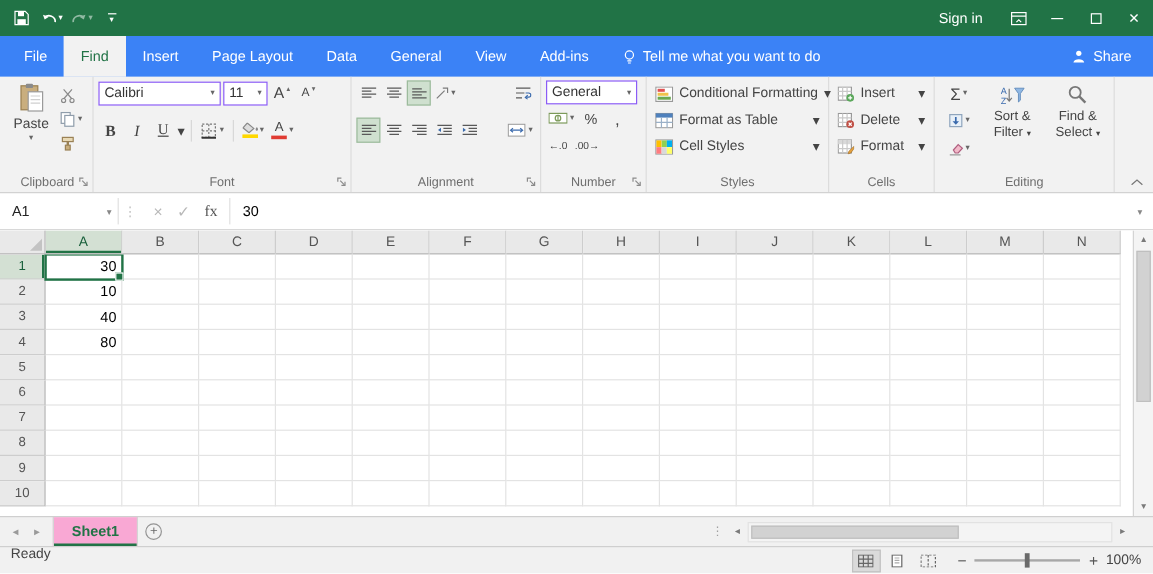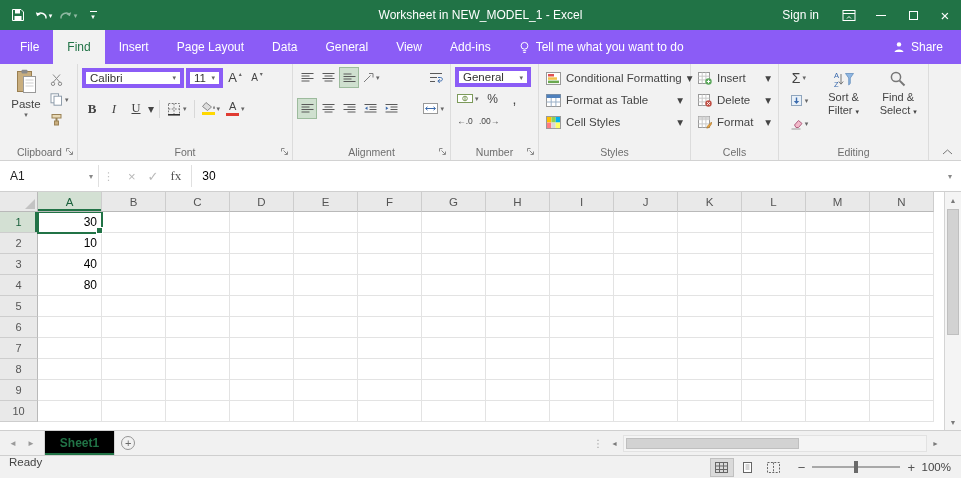--- a/index.html
+++ b/index.html
@@ -18,36 +18,36 @@
   .custombtn .bar{width:7px;height:1px;background:#fff;margin-bottom:1px}
   .win-title{position:absolute;left:0;right:0;text-align:center;font-size:12px;pointer-events:none}
   .tb-right{margin-left:auto;display:flex;align-items:center;height:100%;z-index:2}
   .signin{font-size:12px;padding:0 14px;cursor:default}
   .ctl{width:32px;height:100%;display:flex;align-items:center;justify-content:center;cursor:default}
   .minbar{display:block;width:10px;height:1px;background:#fff}
   .maxbox{display:block;width:9px;height:9px;border:1px solid #fff}
   .closex{font-size:15px;line-height:1}
 
   
-  .tabbar{height:34px;background:#8b5cf6;display:flex;align-items:stretch;padding-left:6px;flex:0 0 auto}
+  .tabbar{height:34px;background:#3b82f6;display:flex;align-items:stretch;padding-left:6px;flex:0 0 auto}
   .tabstrip{display:flex;align-items:stretch}
   .rtab{color:#fff;font-size:12px;padding:0 14px;display:flex;align-items:center;cursor:default;white-space:nowrap}
   .rtab.active{background:#f2f2f2;color:#217346}
   .tellme{color:#fff;display:flex;gap:6px;align-items:center;font-size:12px;padding:0 14px;white-space:nowrap}
   .share{margin-left:auto;color:#fff;display:flex;gap:6px;align-items:center;padding:0 18px;font-size:12px}
 
   
   .ribbon{height:97px;background:#f2f2f2;border-bottom:1px solid #d2d2d2;display:flex;align-items:stretch;padding-left:2px;position:relative;flex:0 0 auto}
   .rgroup{position:relative;border-right:1px solid #dcdcdc;padding:3px 4px 17px 4px;flex:0 0 auto}
   .glabel{position:absolute;bottom:2px;left:0;right:0;text-align:center;font-size:10.5px;color:#6e6e6e;white-space:nowrap}
   .launcher{position:absolute;right:2px;bottom:3px;width:11px;height:11px;display:flex;align-items:center;justify-content:center;cursor:default}
   .sbtn{height:21px;min-width:20px;display:inline-flex;align-items:center;justify-content:center;gap:2px;padding:0 2px;cursor:default;color:#444}
   .sbtn .dd,.combo .dd{font-size:7px;color:#666;line-height:1}
   .frow{display:flex;align-items:center;gap:2px;margin-bottom:2px}
-  .combo{background:#fff;border:4px solid #8b5cf6;height:20px;display:flex;align-items:center;justify-content:space-between;padding:0 4px;font-size:11.5px;color:#333;cursor:default}
+  .combo{background:#fff;border:1px solid #8b5cf6;height:20px;display:flex;align-items:center;justify-content:space-between;padding:0 4px;font-size:11.5px;color:#333;cursor:default}
   .vsep{width:1px;height:18px;background:#d8d8d8;margin:0 3px}
 
   .g-clipboard{width:76px}
   .clipbody{display:flex;gap:2px}
   .bigbtn{display:flex;flex-direction:column;align-items:center;width:40px;padding-top:2px;cursor:default}
   .bigbtn .blabel{font-size:11.5px;margin-top:3px;color:#444}
   .bigbtn .dd{font-size:7px;color:#666;margin-top:1px}
   .clipcol{display:flex;flex-direction:column;gap:1px;padding-top:3px}
   .clipcol .sbtn{justify-content:flex-start;height:19px}
 
@@ -121,21 +121,21 @@
 
   .vscroll{width:17px;flex:0 0 auto;background:#f4f4f4;border-left:1px solid #d4d4d4;display:flex;flex-direction:column}
   .varrow{height:16px;display:flex;align-items:center;justify-content:center;font-size:7px;color:#7a7a7a;cursor:default}
   .vtrack{flex:1;padding:1px 2px}
   .vthumb{width:100%;height:62%;background:#d2d2d2;border:1px solid #bfbfbf;cursor:default}
 
   
   .sheetbar{height:25px;background:#f1f1f1;border-top:1px solid #cfcfcf;display:flex;align-items:stretch;flex:0 0 auto}
   .navarrows{display:flex;align-items:center;gap:10px;padding:0 9px;color:#9a9a9a;font-size:8px}
   .sheettabs{display:flex;align-items:stretch}
-  .stab{background:#000000;display:flex;align-items:center;padding:0 15px;font-size:12px;color:#444;border-right:1px solid #d4d4d4;border-left:1px solid #d4d4d4;cursor:default}
+  .stab{background:#f9a8d4;display:flex;align-items:center;padding:0 15px;font-size:12px;color:#444;border-right:1px solid #d4d4d4;border-left:1px solid #d4d4d4;cursor:default}
   .stab.active{color:#217346;font-weight:bold;box-shadow:inset 0 -2px 0 #217346}
   .addsheet{width:26px;display:flex;align-items:center;justify-content:center;cursor:default}
   .addsheet .circ{width:14px;height:14px;border-radius:50%;border:1px solid #949494;color:#6a6a6a;display:flex;align-items:center;justify-content:center;font-size:11px;line-height:1}
   .splitter{margin-left:auto;display:flex;align-items:center;color:#a0a0a0;font-size:10px;padding:0 3px;cursor:col-resize}
   .hscroll{display:flex;align-items:center;width:338px}
   .harrow{width:17px;display:flex;align-items:center;justify-content:center;font-size:7px;color:#7a7a7a;cursor:default}
   .htrack{flex:1;background:#f4f4f4;border:1px solid #e2e2e2;height:17px;padding:2px}
   .hthumb{height:100%;width:58%;background:#d2d2d2;border:1px solid #bfbfbf;cursor:default}
   .sbcorner{width:17px;flex:0 0 auto}
 
@@ -186,21 +186,20 @@
           </span>
         <span class="dd">▾</span>
       </span>
       <span class="tbtn">
         <span class="custombtn">
             <span class="bar"></span>
             <span class="dd">▾</span>
           </span>
       </span>
     </div>
-    <div class="win-title">Worksheet in NEW_MODEL_1 - Excel</div>
     <div class="tb-right">
       <span class="signin">Sign in</span>
       <span class="ctl">
           <span>
             <svg width="14" height="13" viewBox="0 0 14 13">
               <rect x="1" y="1.5" width="12" height="10" fill="none" stroke="#fff"></rect>
               <path d="M1 4.5h12" stroke="#fff"></path>
               <path d="M5 9.5 L7 7.5 L9 9.5" fill="none" stroke="#fff"></path>
             </svg>
           </span>

